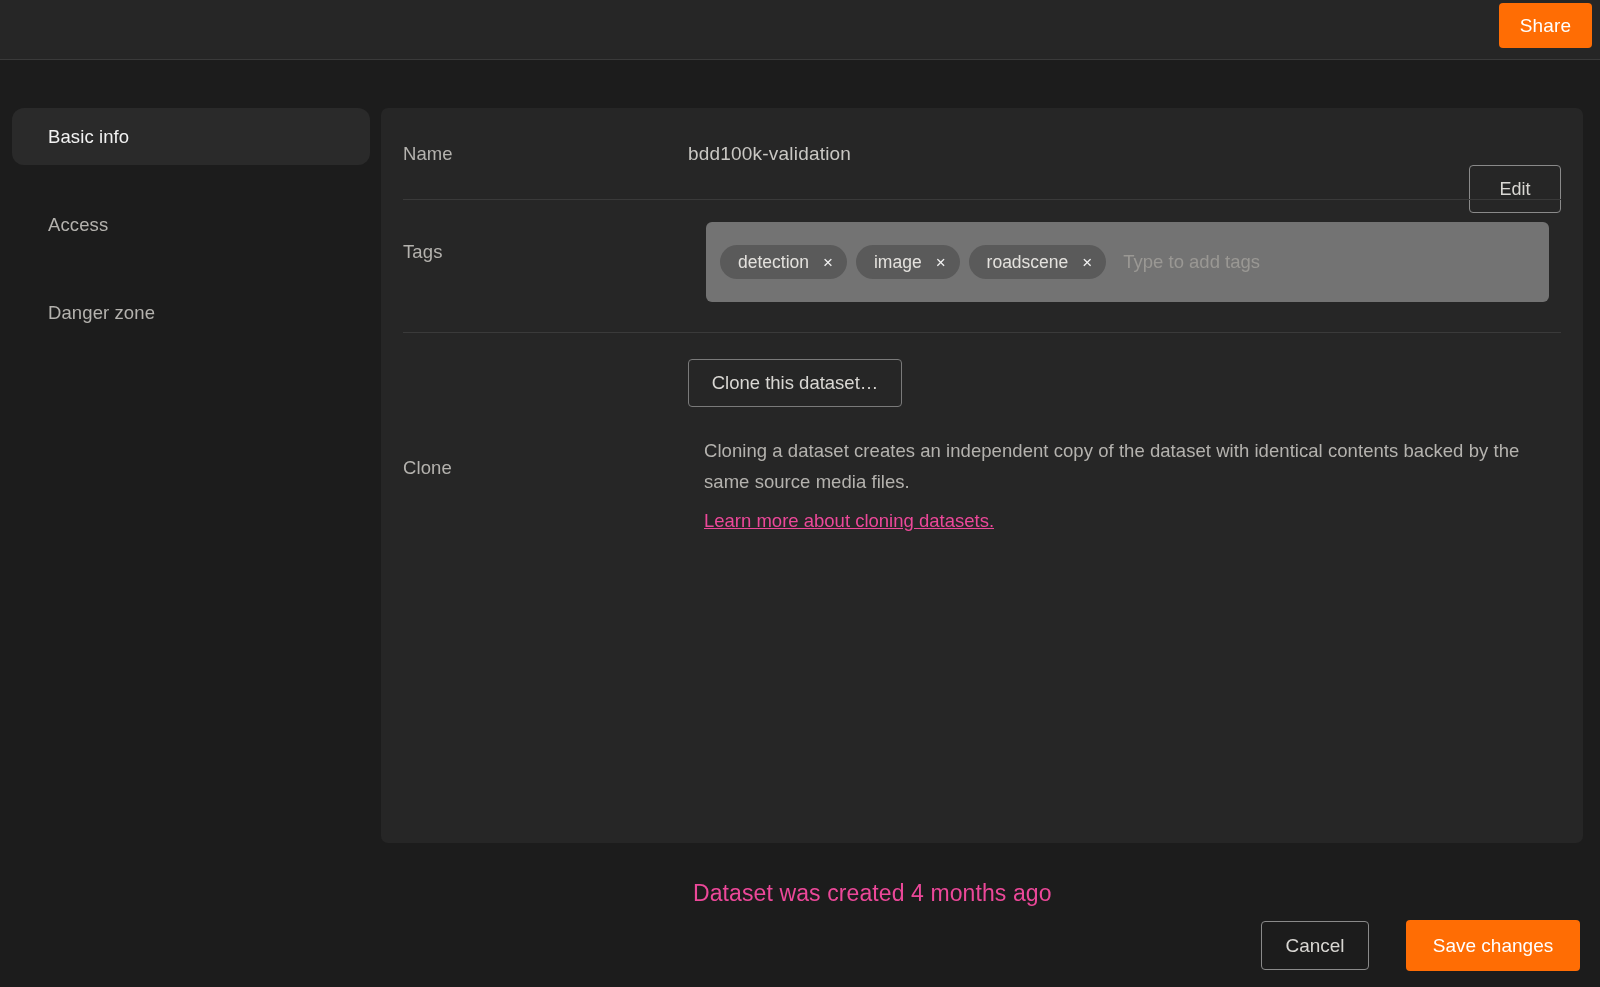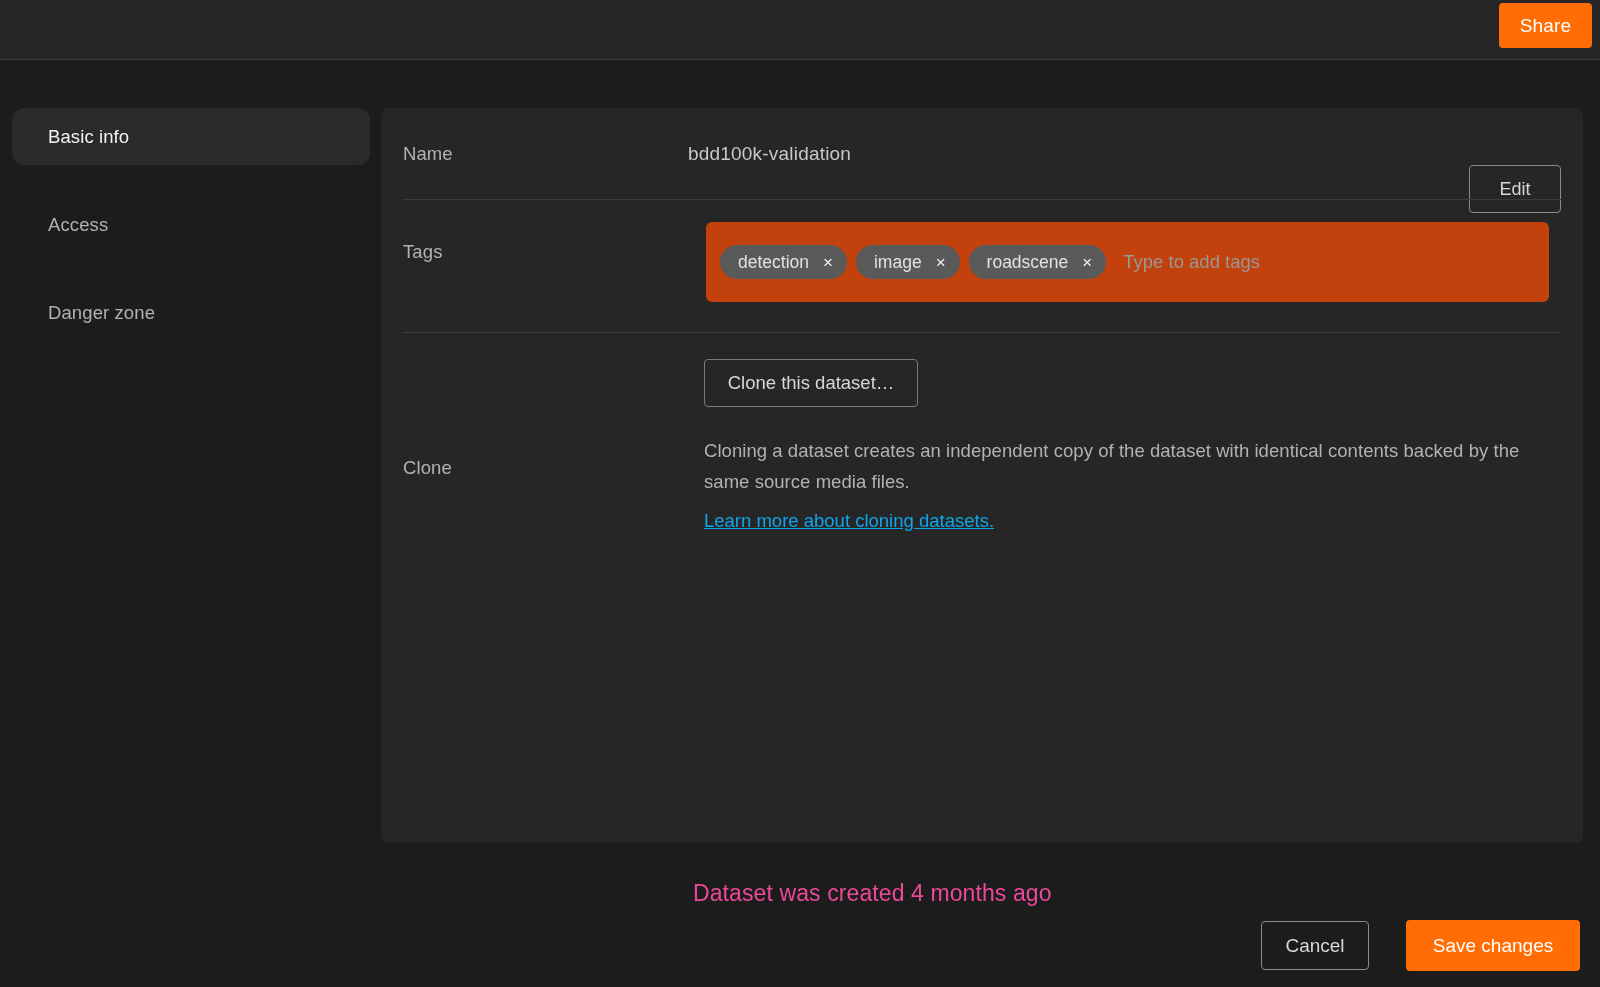--- a/index.html
+++ b/index.html
@@ -194,21 +194,21 @@
     padding-top: 22px;
     height: 133px;
   }
   .row-tags .row-label { padding-top: 19px; }
   .tags-box {
     position: absolute;
     left: 18px;
     top: 0;
     width: 843px;
     height: 80px;
-    background: #c2410c;
+    background: #737373;
     border-radius: 6px;
     display: flex;
     align-items: center;
     padding: 0 14px;
     gap: 9px;
   }
   .tag-pill {
     display: flex;
     align-items: center;
     gap: 14px;
@@ -242,41 +242,41 @@
   
   .row-clone {
     padding-top: 26px;
     height: 208px;
   }
   .row-clone .row-label { padding-top: 98px; }
   .clone-btn {
     display: block;
     width: 214px;
     height: 48px;
-    margin-left: 16px;
+    margin-left: 0;
     background: transparent;
     border: 1px solid #7a7a7a;
     border-radius: 4px;
     color: #d9d7d3;
     font-size: 18.5px;
     font-family: "Liberation Sans", sans-serif;
     cursor: pointer;
   }
   .clone-desc {
     margin: 28px 0 0 16px;
     width: 845px;
     color: #b4b2ae;
     font-size: 18.5px;
     line-height: 31px;
     letter-spacing: .05px;
   }
   .clone-link {
     display: inline-block;
     margin: 13px 0 0 16px;
-    color: #0ea5e9;
+    color: #ec4899;
     font-size: 18.5px;
     text-decoration: underline;
     cursor: pointer;
   }
 
   
   .created-note {
     position: absolute;
     left: 693px;
     top: 880px;

